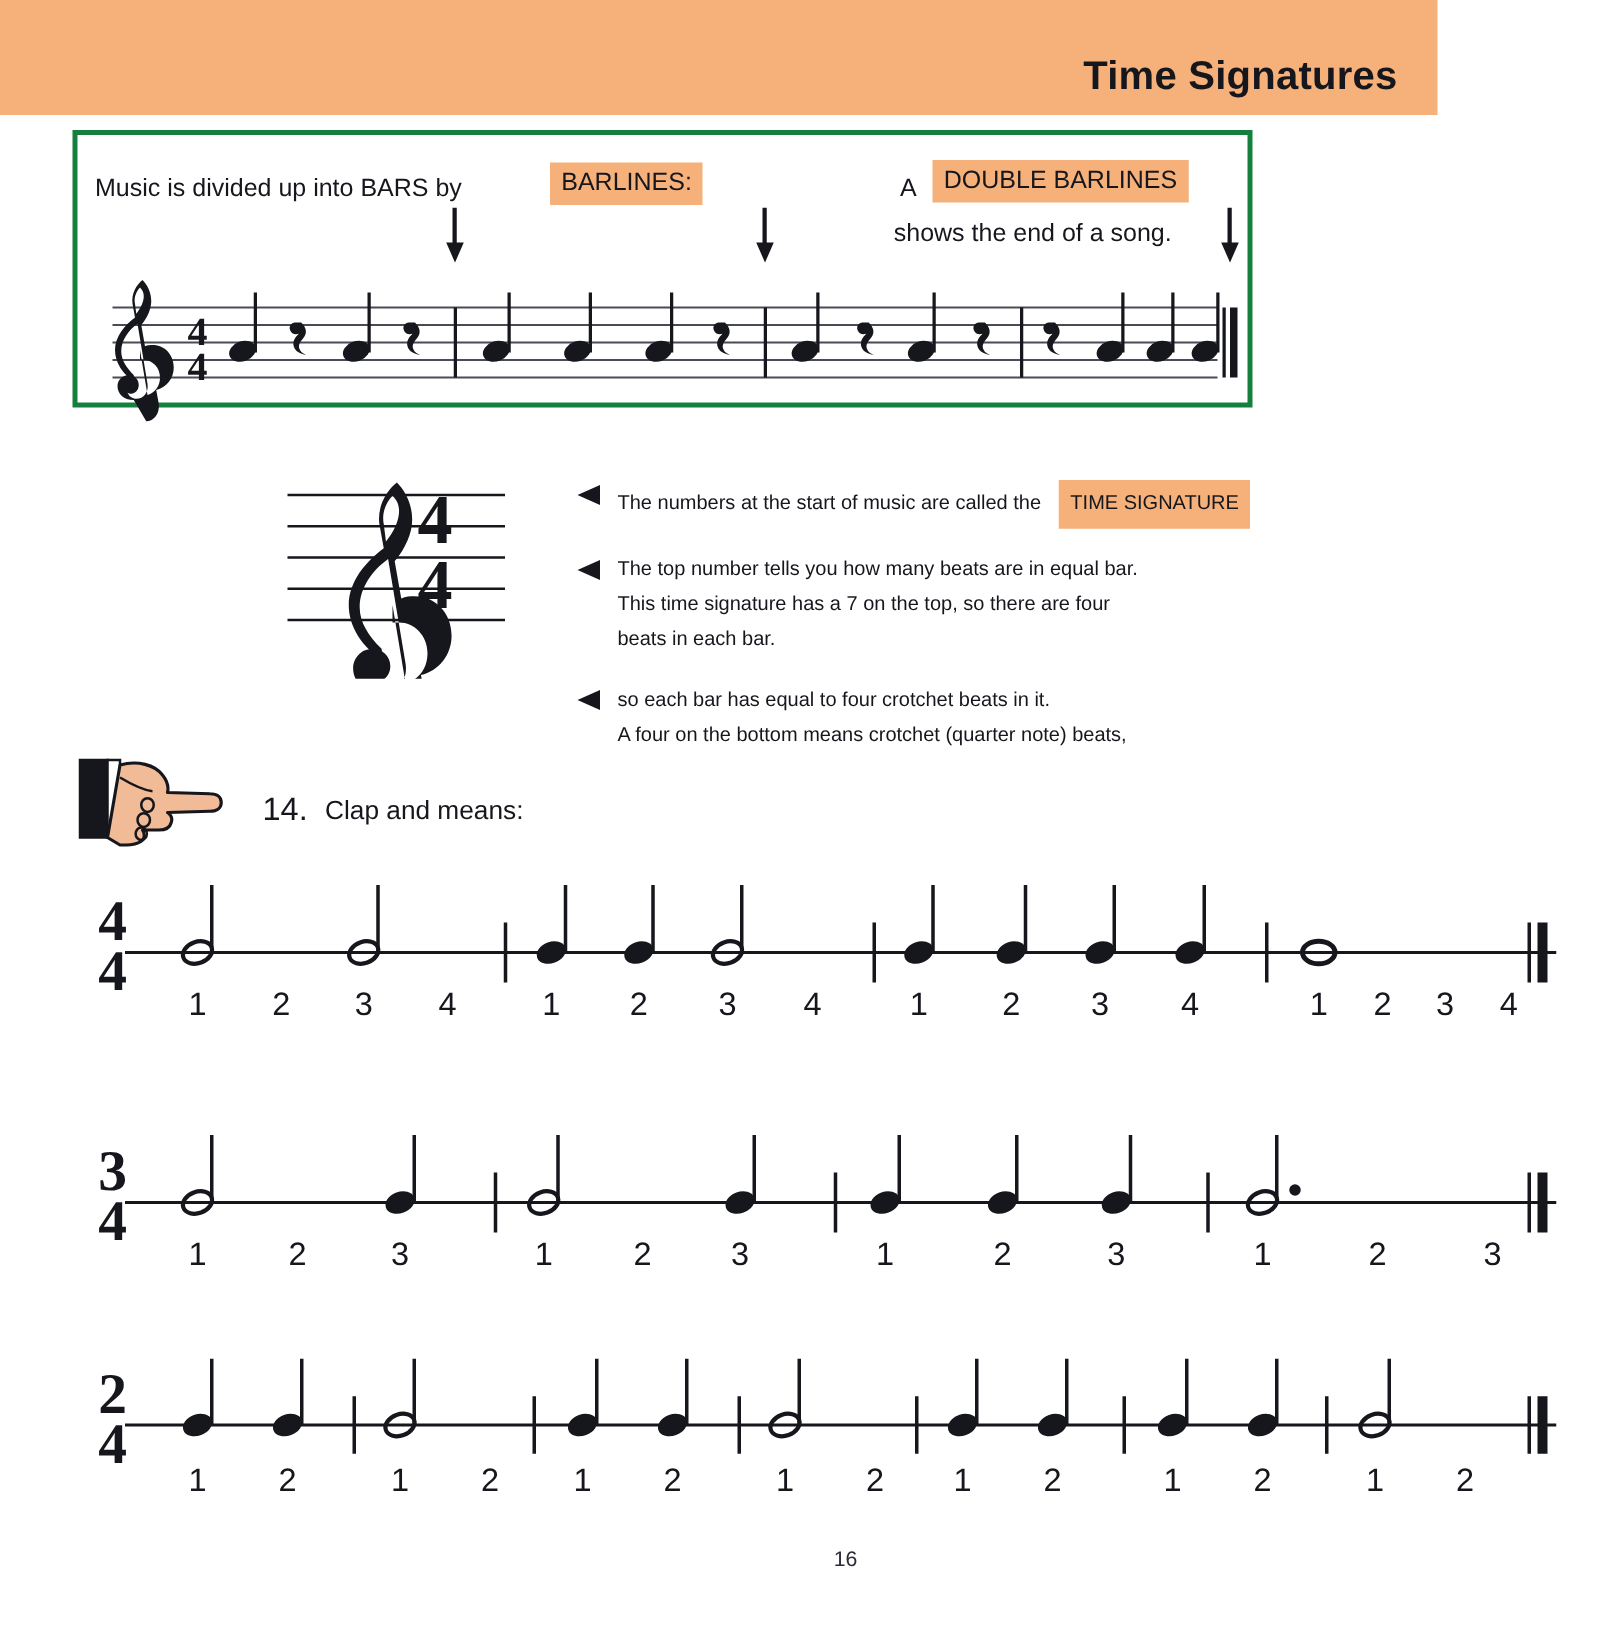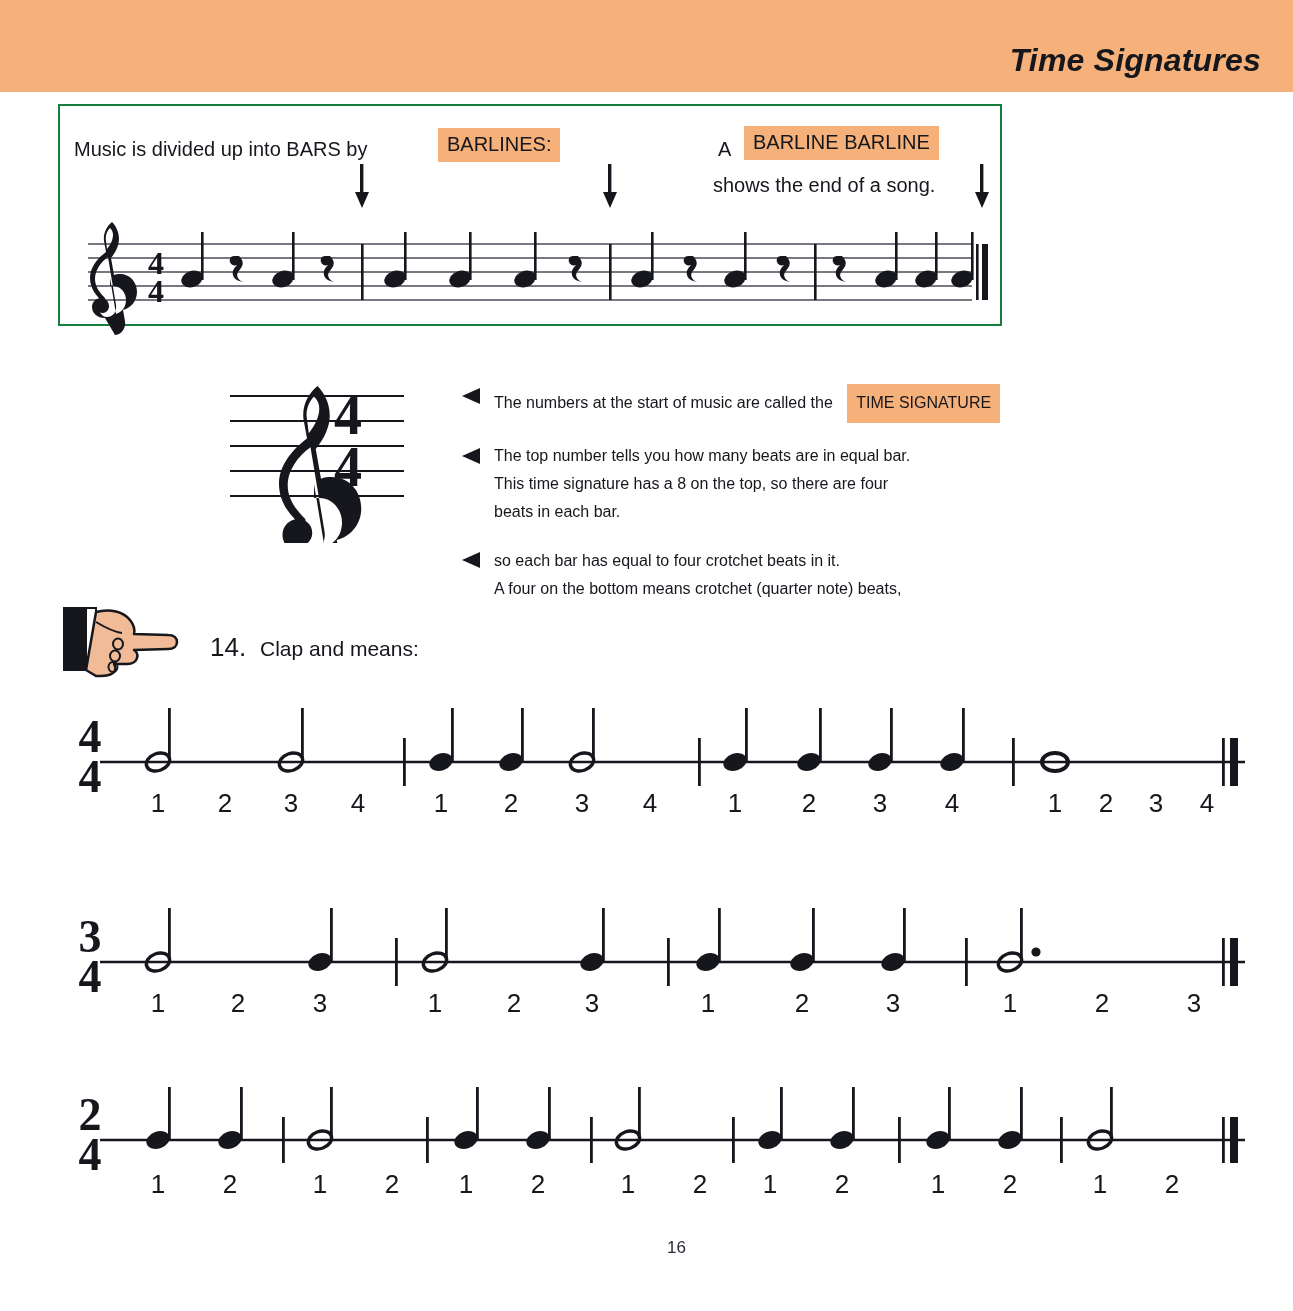--- a/index.html
+++ b/index.html
@@ -7,33 +7,32 @@
   body{
     width:1293px;height:1311px;
     background:#ffffff;
     font-family:"Liberation Sans", sans-serif;
     color:#16161d;
     position:relative;
     overflow:hidden;
   }
   
   .page-header{
-    position:absolute;left:0;top:0;width:1293px;height:92px;
+    position:absolute;left:0;top:0;width:1150px;height:92px;
     background:#f5b179;
-    font-style:italic;
   }
   .page-header .title{
     position:absolute;right:32px;top:42px;
     font-size:32px;font-weight:bold;letter-spacing:0.2px;
     color:#16161d;
   }
   
   .intro-box{
     position:absolute;left:58px;top:104px;width:944px;height:222px;
-    border:2px solid #15803d;background:#fff;box-sizing:border-box;
+    border:4px solid #15803d;background:#fff;box-sizing:border-box;
   }
   .intro-line{
     position:absolute;font-size:20px;color:#16161d;white-space:nowrap;
   }
   .hl{
     background:#f5b179;padding:5px 9px 6px 9px;display:inline-block;
   }
   .t-music{left:14px;top:32px;}
   .t-barlines{left:358px;top:22px;padding-left:20px;}
   .t-a{left:658px;top:32px;}
@@ -55,21 +54,21 @@
 </div>
 
 <div class="intro-box">
 
   <div class="intro-line t-music">Music is divided up into BARS by</div>
   <div class="intro-line t-barlines">
     <span class="hl">BARLINES:</span>
   </div>
   <div class="intro-line t-a">A</div>
   <div class="intro-line t-double">
-    <span class="hl">BARLINE BARLINE</span>
+    <span class="hl">DOUBLE BARLINES</span>
   </div>
   <div class="intro-line t-shows">shows the end of a song.</div>
 
   <svg width="920" height="130" viewBox="0 0 920 130" style="position:absolute;left:10px;top:100px;">
 
     <g stroke="#4b4b57" stroke-width="1.6">
       <line x1="18" y1="38" x2="902" y2="38"></line>
       <line x1="18" y1="52" x2="902" y2="52"></line>
       <line x1="18" y1="66" x2="902" y2="66"></line>
       <line x1="18" y1="80" x2="902" y2="80"></line>
@@ -183,21 +182,21 @@
 <div class="bullet-row" style="left:494px;top:384px;">
   <span>The numbers at the start of music are called the</span>
   <span class="hl" style="margin-left:10px;">TIME SIGNATURE</span>
 </div>
 
 <svg width="20" height="18" viewBox="0 0 20 18" style="position:absolute;left:461px;top:447px;">
   <polygon points="19,1 19,17 1,9" fill="#16161d"></polygon>
 </svg>
 <div class="bullet-row" style="left:494px;top:442px;">
   <div>The top number tells you how many beats are in equal bar.</div>
-  <div>This time signature has a 8 on the top, so there are four</div>
+  <div>This time signature has a 7 on the top, so there are four</div>
   <div>beats in each bar.</div>
 </div>
 
 <svg width="20" height="18" viewBox="0 0 20 18" style="position:absolute;left:461px;top:551px;">
   <polygon points="19,1 19,17 1,9" fill="#16161d"></polygon>
 </svg>
 <div class="bullet-row" style="left:494px;top:547px;">
   <div>so each bar has equal to four crotchet beats in it.</div>
   <div>A four on the bottom means crotchet (quarter note) beats,</div>
 </div>

